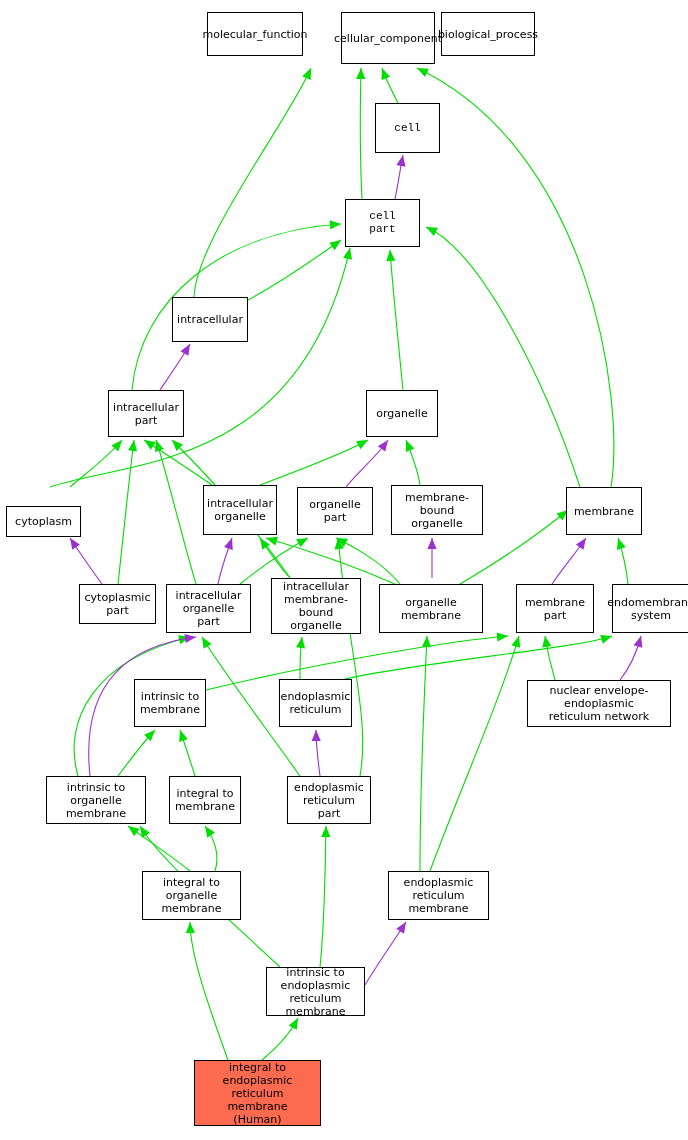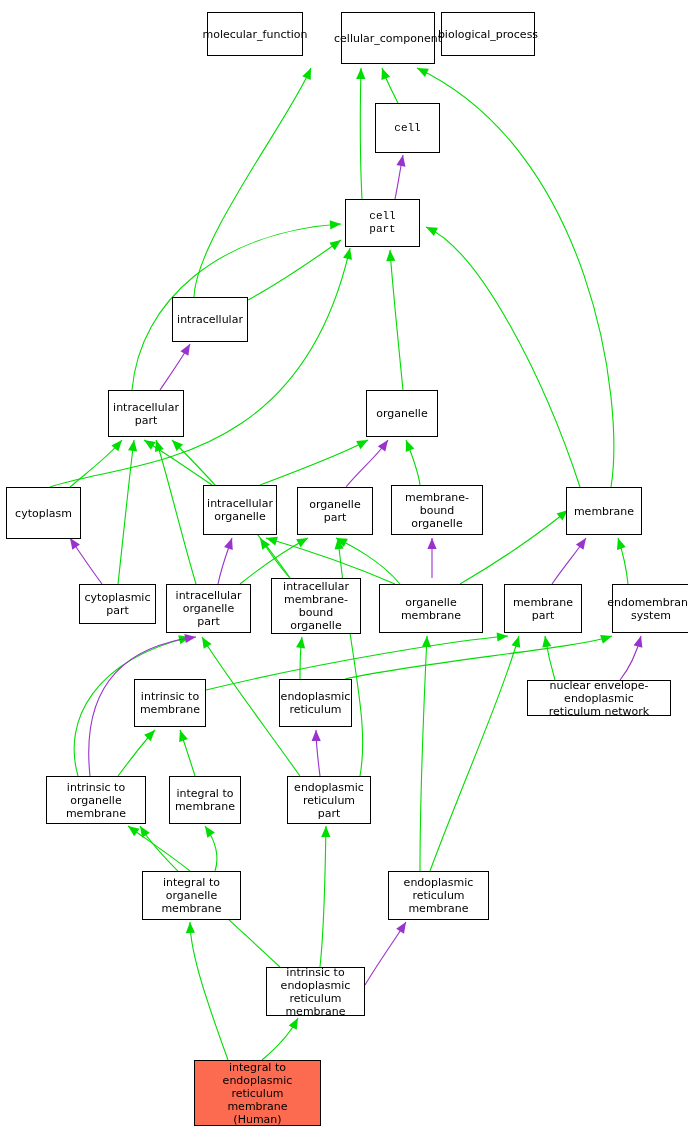--- a/index.html
+++ b/index.html
@@ -261,43 +261,43 @@
   <div id="node-layer">
       <div class="go-node" style="left: 207px; top: 12px; width: 96px; height: 44px;">molecular_function</div>
       <div class="go-node" style="left: 341px; top: 12px; width: 94px; height: 52px;">cellular_component</div>
       <div class="go-node" style="left: 441px; top: 12px; width: 94px; height: 44px;">biological_process</div>
       <div class="go-node" style="left: 375px; top: 103px; width: 65px; height: 50px; font-family: Liberation Mono, monospace;">cell</div>
       <div class="go-node" style="left: 345px; top: 199px; width: 75px; height: 48px; font-family: Liberation Mono, monospace;">cell part</div>
       <div class="go-node" style="left: 172px; top: 297px; width: 76px; height: 45px;">intracellular</div>
       <div class="go-node" style="left: 108px; top: 390px; width: 76px; height: 47px;">intracellular
 part</div>
       <div class="go-node" style="left: 366px; top: 390px; width: 72px; height: 47px;">organelle</div>
-      <div class="go-node" style="left: 6px; top: 487px; width: 75px; height: 52px;">cytoplasm</div>
+      <div class="go-node" style="left: 6px; top: 506px; width: 75px; height: 31px;">cytoplasm</div>
       <div class="go-node" style="left: 203px; top: 485px; width: 74px; height: 50px;">intracellular
 organelle</div>
       <div class="go-node" style="left: 297px; top: 487px; width: 76px; height: 48px;">organelle part</div>
       <div class="go-node" style="left: 391px; top: 485px; width: 92px; height: 50px;">membrane-bound
 organelle</div>
       <div class="go-node" style="left: 566px; top: 487px; width: 76px; height: 48px;">membrane</div>
       <div class="go-node" style="left: 79px; top: 584px; width: 77px; height: 40px;">cytoplasmic
 part</div>
       <div class="go-node" style="left: 166px; top: 584px; width: 85px; height: 49px;">intracellular
 organelle part</div>
       <div class="go-node" style="left: 271px; top: 578px; width: 90px; height: 56px;">intracellular
 membrane-bound
 organelle</div>
       <div class="go-node" style="left: 379px; top: 584px; width: 104px; height: 49px;">organelle membrane</div>
-      <div class="go-node" style="left: 504px; top: 584px; width: 78px; height: 49px;">membrane part</div>
+      <div class="go-node" style="left: 516px; top: 584px; width: 78px; height: 49px;">membrane part</div>
       <div class="go-node" style="left: 612px; top: 584px; width: 78px; height: 49px;">endomembrane
 system</div>
       <div class="go-node" style="left: 134px; top: 679px; width: 72px; height: 48px;">intrinsic to
 membrane</div>
       <div class="go-node" style="left: 279px; top: 679px; width: 73px; height: 48px;">endoplasmic
 reticulum</div>
-      <div class="go-node" style="left: 527px; top: 680px; width: 144px; height: 36px;">nuclear envelope-endoplasmic
+      <div class="go-node" style="left: 527px; top: 680px; width: 144px; height: 47px;">nuclear envelope-endoplasmic
 reticulum network</div>
       <div class="go-node" style="left: 46px; top: 776px; width: 100px; height: 48px;">intrinsic to
 organelle membrane</div>
       <div class="go-node" style="left: 169px; top: 776px; width: 72px; height: 48px;">integral to
 membrane</div>
       <div class="go-node" style="left: 287px; top: 776px; width: 84px; height: 48px;">endoplasmic
 reticulum part</div>
       <div class="go-node" style="left: 142px; top: 871px; width: 99px; height: 49px;">integral to
 organelle membrane</div>
       <div class="go-node" style="left: 388px; top: 871px; width: 101px; height: 49px;">endoplasmic

